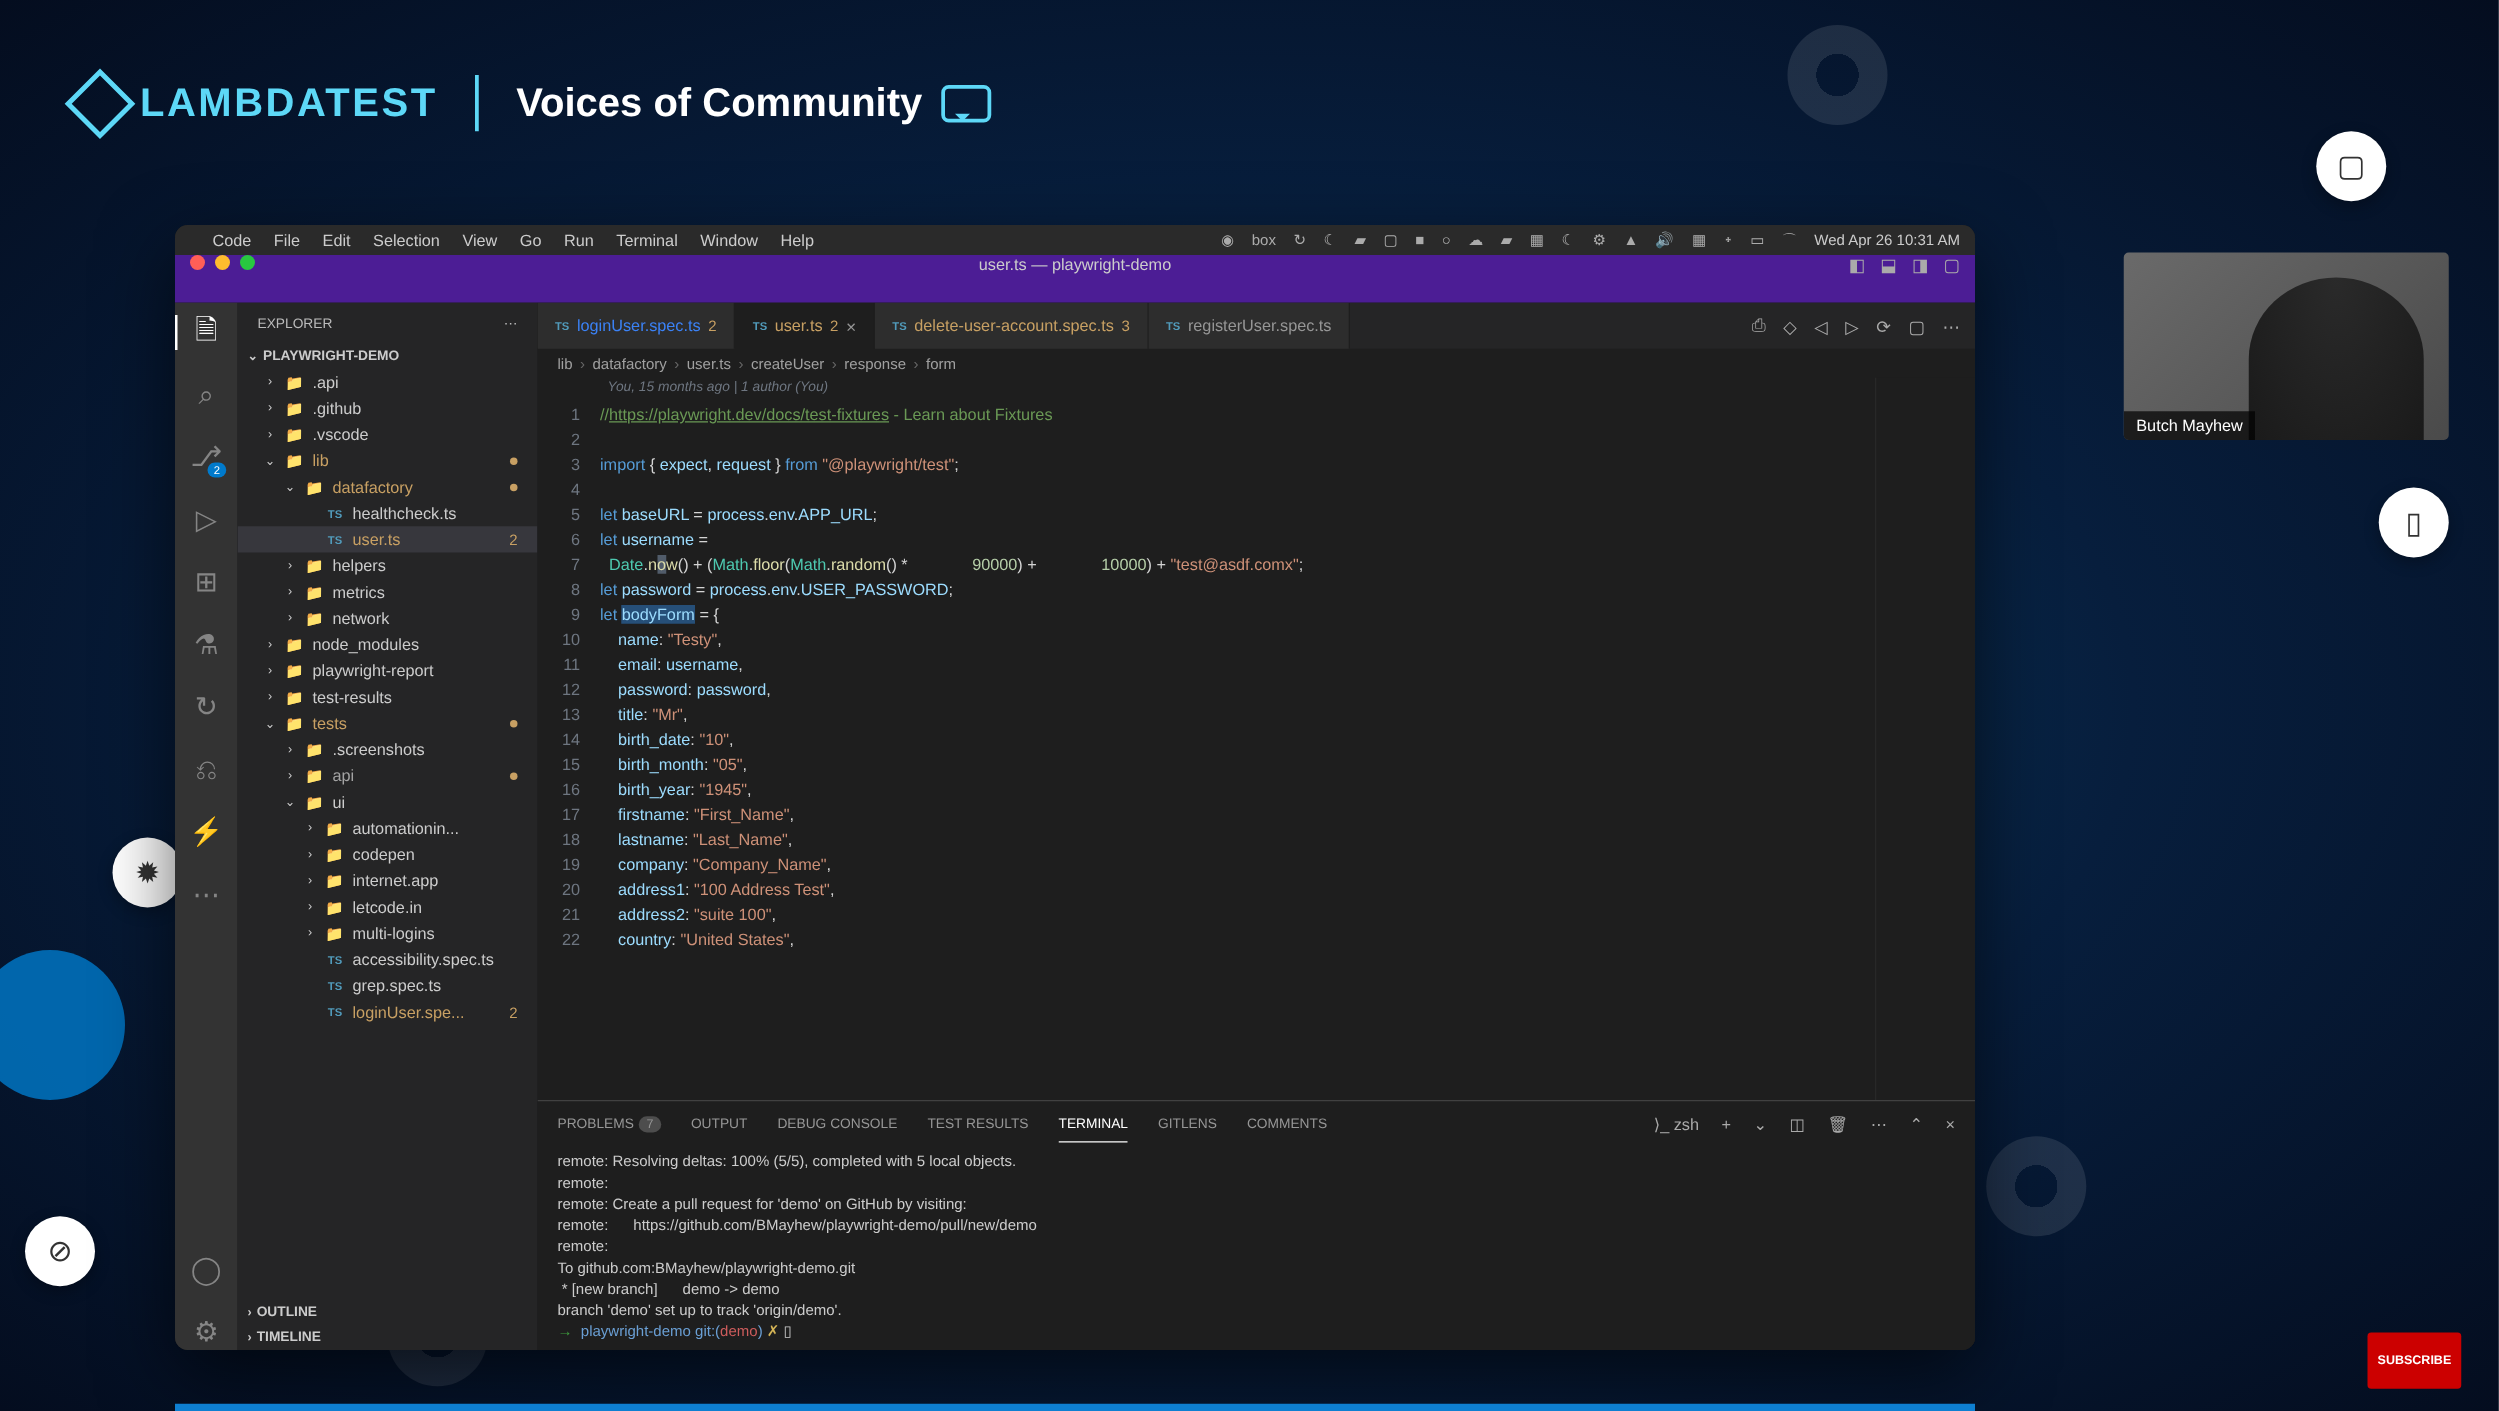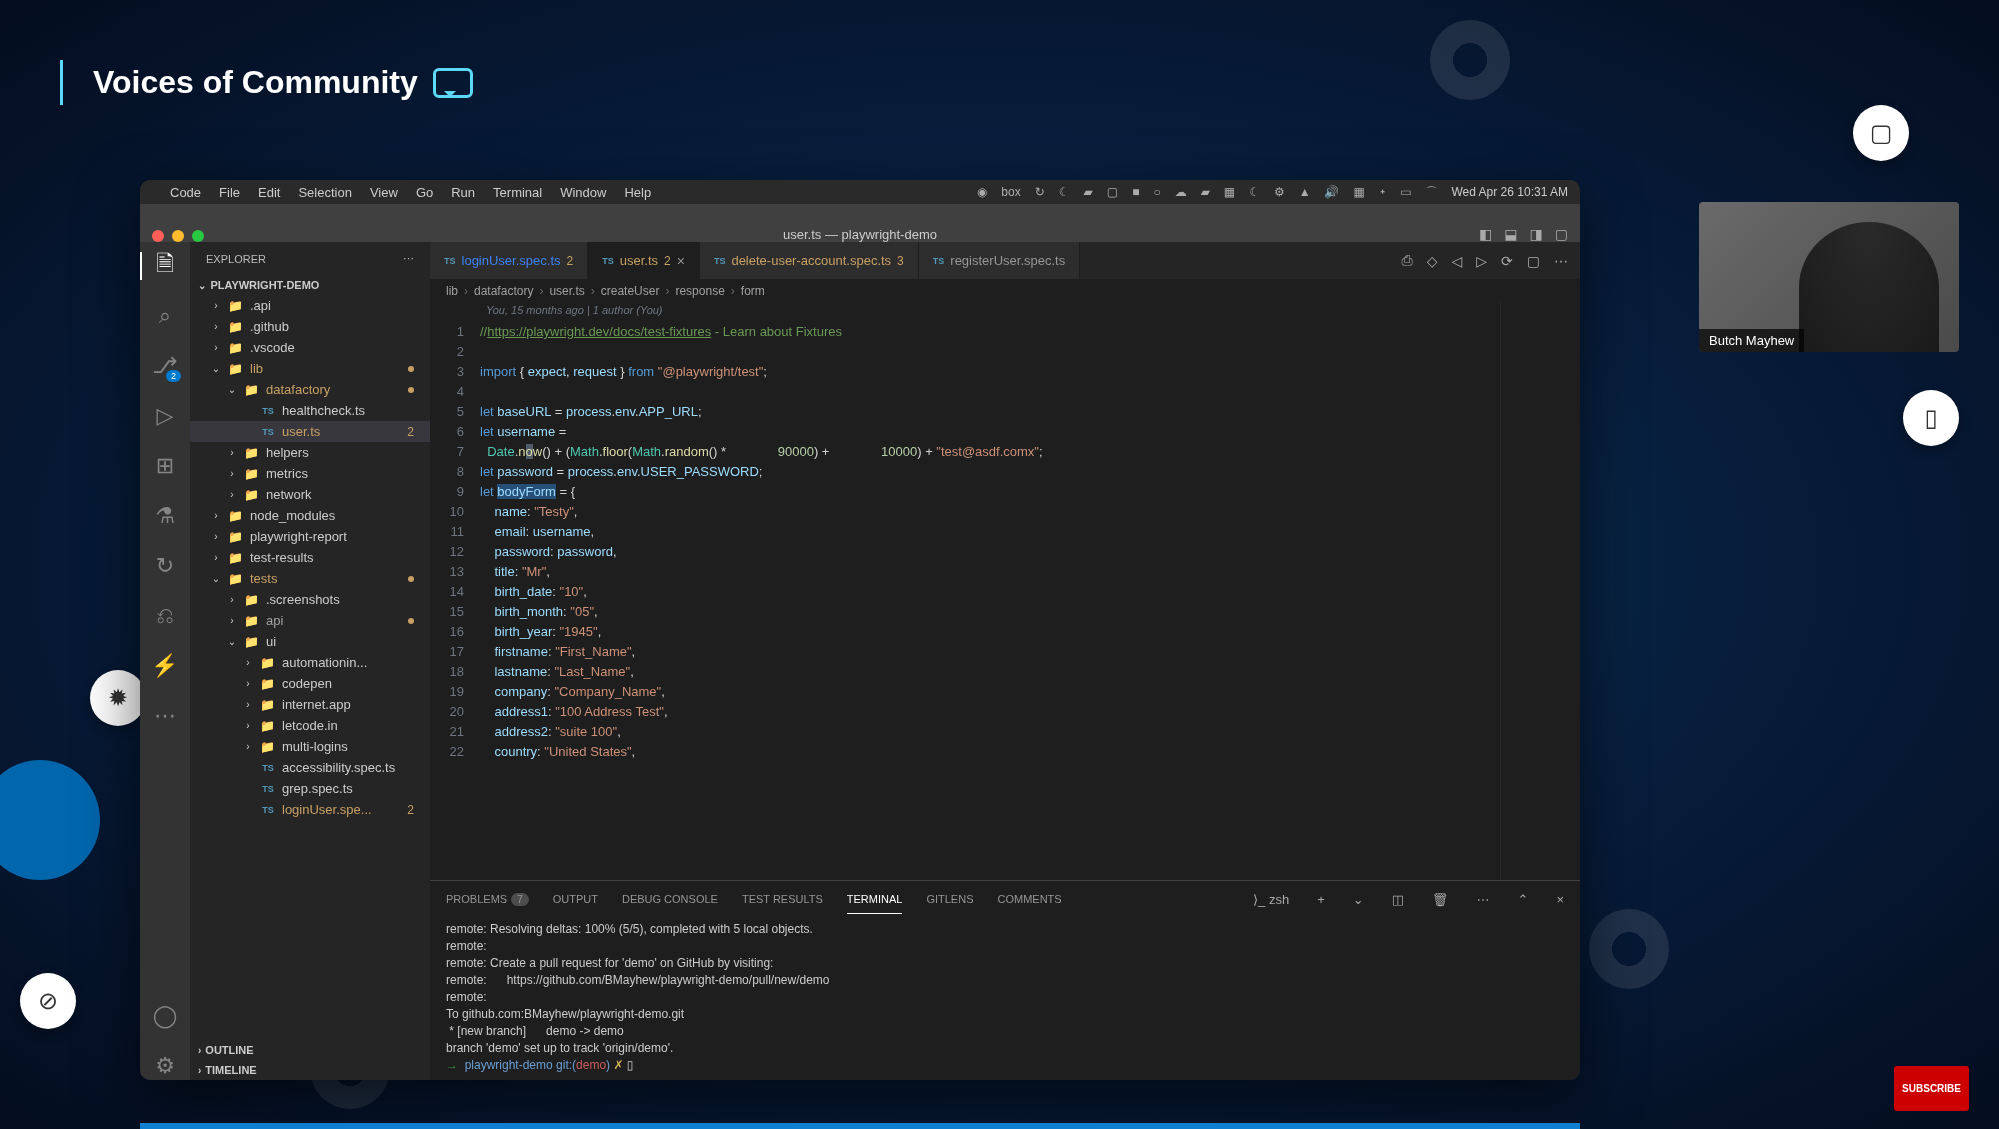--- a/index.html
+++ b/index.html
@@ -56,23 +56,23 @@
     .menubar-left span:first-child { font-weight: bold; color: #fff; }
     .apple-icon { font-size: 14px; }
     .menubar-right { display: flex; gap: 14px; align-items: center; font-size: 12px; }
     .menubar-icon { opacity: 0.8; }
     
     
     .vscode-window { display: flex; flex-direction: column; height: calc(100% - 24px); }
     
     .vscode-titlebar {
       height: 38px;
-      background: #404040;
-      display: flex;
-      align-items: flex-end;
+      background: #4c1d95;
+      display: flex;
+      align-items: flex-start;
       padding: 0 12px;
       position: relative;
     }
     .traffic-lights { display: flex; gap: 8px; }
     .traffic-light { width: 12px; height: 12px; border-radius: 50%; }
     .tl-red { background: #ff5f57; }
     .tl-yellow { background: #febc2e; }
     .tl-green { background: #28c840; }
     .vscode-title { position: absolute; left: 50%; transform: translateX(-50%); color: #ccc; font-size: 13px; }
     .titlebar-icons { position: absolute; right: 12px; display: flex; gap: 12px; color: #aaa; font-size: 14px; }
@@ -187,21 +187,21 @@
       display: flex;
       align-items: center;
       padding: 0 16px;
       gap: 24px;
       font-size: 11px;
       color: #969696;
     }
     .panel-tab { cursor: pointer; text-transform: uppercase; padding: 8px 0; }
     .panel-tab.active { color: #fff; border-bottom: 1px solid #fff; }
     .panel-tab-badge { background: #4d4d4d; border-radius: 10px; padding: 1px 6px; font-size: 10px; margin-left: 4px; }
-    .panel-actions { margin-left: auto; display: flex; gap: 28px; align-items: center; color: #aaa; font-size: 13px; }
+    .panel-actions { margin-left: auto; display: flex; gap: 18px; align-items: center; color: #aaa; font-size: 13px; }
     .terminal-content {
       flex: 1;
       padding: 4px 16px;
       font-family: 'Menlo', 'Monaco', monospace;
       font-size: 12px;
       color: #ccc;
       line-height: 17px;
       overflow: hidden;
       white-space: pre;
     }
@@ -262,20 +262,24 @@
   </style>
 </head>
 <body>
 
 <div class="firework firework-1"></div>
 <div class="firework firework-2"></div>
 <div class="firework firework-3"></div>
 <div class="corner-shape"></div>
 
 <div class="brand-header">
+  <div class="brand-logo">
+    <div class="logo-icon"></div>
+    <span>LAMBDATEST</span>
+  </div>
   <div class="brand-divider"></div>
   <div class="brand-subtitle">
     <span>Voices of Community</span>
     <div class="community-icon"></div>
   </div>
 </div>
 
 <div class="float-btn float-btn-1">▢</div>
 <div class="float-btn float-btn-2">▯</div>
 <div class="float-btn float-btn-3">✹</div>

